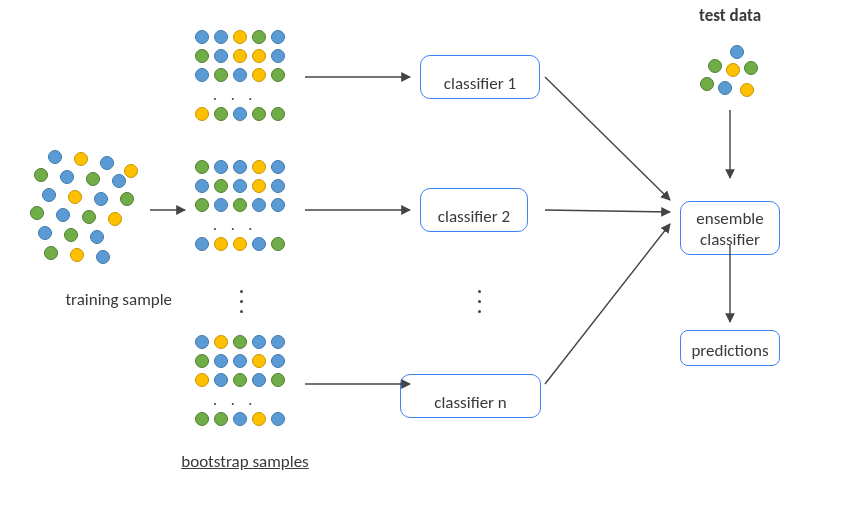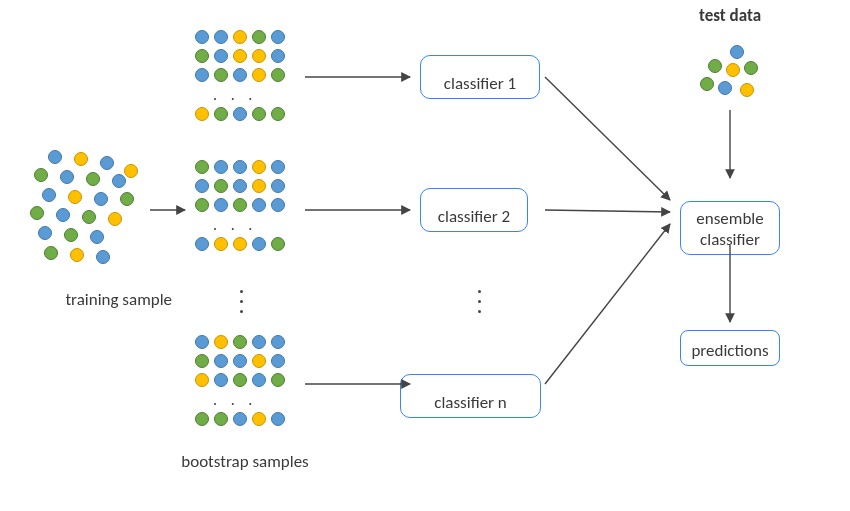--- a/index.html
+++ b/index.html
@@ -176,21 +176,21 @@
   <div class="grid-ellipsis">. . .</div>
   <div class="grid-row">
     <span class="grid-dot g-green"></span>
       <span class="grid-dot g-green"></span>
       <span class="grid-dot g-blue"></span>
       <span class="grid-dot g-yellow"></span>
       <span class="grid-dot g-blue"></span>
   </div>
 </div>
 
-<div class="label" style="left:170px; top:452px; width:150px;">bootstrap samples</div>
+<div class="label" style="left:170px; top:452px; width:150px;text-decoration:underline;">bootstrap samples</div>
 
 <div class="box" style="left:420px; top:55px; width:120px; height:44px;">
   <span>classifier 1</span>
 </div>
 <div class="box" style="left:420px; top:188px; width:108px; height:44px;">
   <span>classifier 2</span>
 </div>
 <div class="vdots" style="left:478px; top:290px;">
   <span></span>
     <span></span>

